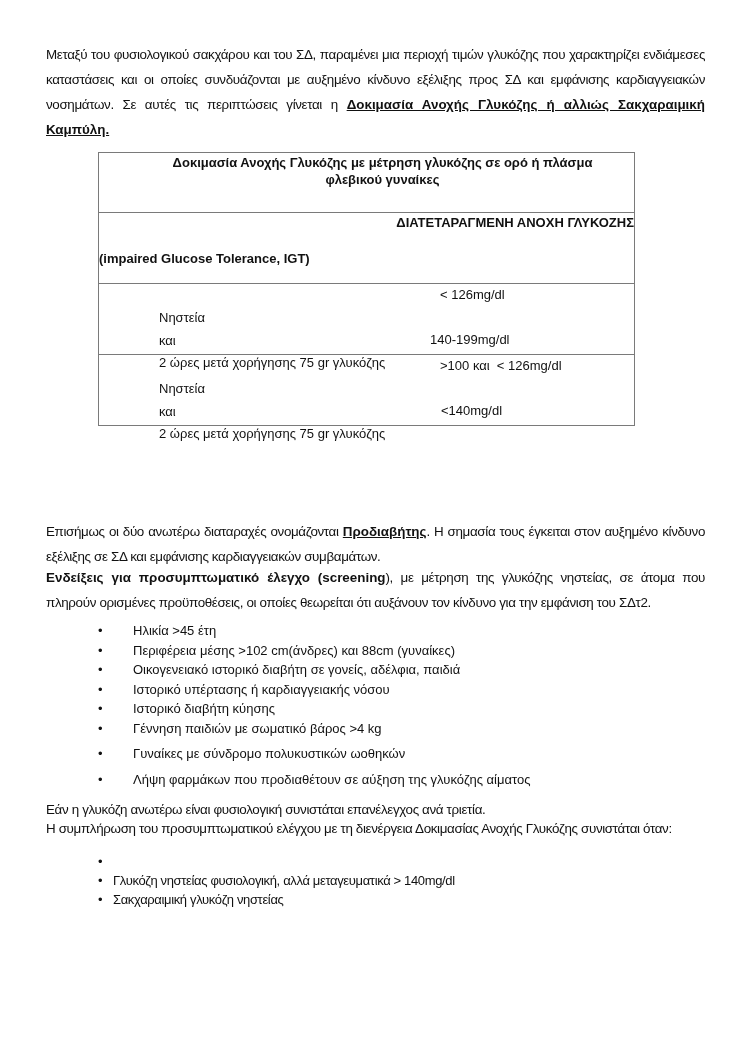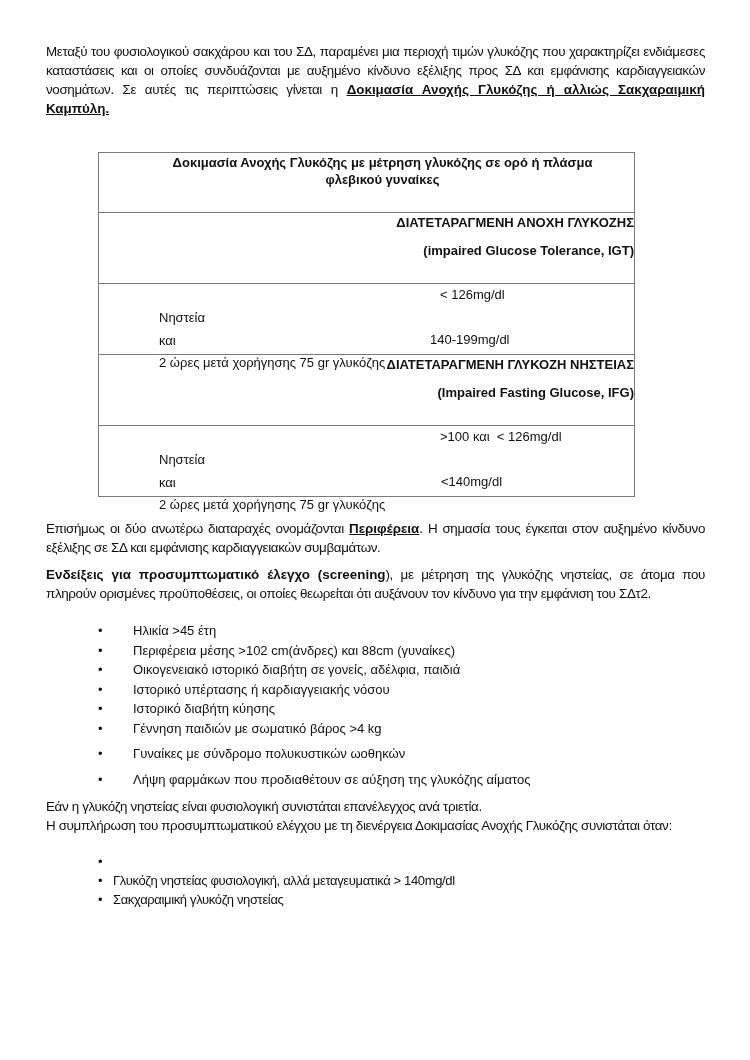--- a/index.html
+++ b/index.html
@@ -21,21 +21,21 @@
       left: 46px;
       top: 0;
       width: 659px;
     }
     .narrow {
       font-stretch: condensed;
       letter-spacing: -0.35px;
     }
     p {
       margin: 0;
-      line-height: 19px;
+      line-height: 25px;
       text-align: justify;
     }
     .intro { position: absolute; top: 42px; left: 0; width: 659px; }
     .u-bold { font-weight: bold; text-decoration: underline; letter-spacing: 0; }
     .bold { font-weight: bold; letter-spacing: 0; }
 
     
     .tbl {
       position: absolute;
       left: 52px;
@@ -58,23 +58,23 @@
       line-height: 17px;
       padding: 1px 14px 0 46px !important;
     }
     .head-line1 {
       text-align: right;
       font-weight: bold;
       padding-top: 2px;
       line-height: 16px;
     }
     .head-line2 {
-      text-align: right;
+      text-align: left;
       font-weight: bold;
-      margin-top: 12px;
+      margin-top: 20px;
       line-height: 16px;
     }
     .vrow {
       position: relative;
       height: 22.7px;
       line-height: 22px;
     }
     .vlabel { position: absolute; left: 60px; margin-top: 23px; }
     .vval { position: absolute; }
 
@@ -139,45 +139,39 @@
         <div class="vrow">
           <span class="vlabel">και</span>
         </div>
         <div class="vrow">
           <span class="vlabel">2 ώρες μετά χορήγησης 75 gr γλυκόζης</span>
           <span class="vval" style="left:331px">140-199mg/dl</span>
         </div>
       </td>
     </tr>
 
-    <tr class="r-head">
-      <td>
-        <div class="head-line1">ΔΙΑΤΕΤΑΡΑΓΜΕΝΗ ΓΛΥΚΟΖΗ ΝΗΣΤΕΙΑΣ</div>
-        <div class="head-line2">(Impaired Fasting Glucose, IFG)</div>
-      </td>
-    </tr>
     <tr class="r-vals">
       <td>
         <div class="vrow">
           <span class="vlabel">Νηστεία</span>
           <span class="vval" style="left:341px; white-space:pre">&gt;100 και  &lt; 126mg/dl</span>
         </div>
         <div class="vrow">
           <span class="vlabel">και</span>
         </div>
         <div class="vrow">
           <span class="vlabel">2 ώρες μετά χορήγησης 75 gr γλυκόζης</span>
           <span class="vval" style="left:342px">&lt;140mg/dl</span>
         </div>
       </td>
     </tr>
   </tbody>
     </table>
 
-  <p class="para2 narrow"><span>Επισήμως οι δύο ανωτέρω διαταραχές ονομάζονται </span><span class="u-bold">Περιφέρεια</span><span>. Η σημασία τους έγκειται στον αυξημένο κίνδυνο εξέλιξης σε ΣΔ και εμφάνισης καρδιαγγειακών συμβαμάτων.</span></p>
+  <p class="para2 narrow"><span>Επισήμως οι δύο ανωτέρω διαταραχές ονομάζονται </span><span class="u-bold">Προδιαβήτης</span><span>. Η σημασία τους έγκειται στον αυξημένο κίνδυνο εξέλιξης σε ΣΔ και εμφάνισης καρδιαγγειακών συμβαμάτων.</span></p>
 
   <p class="para3 narrow"><span class="bold">Ενδείξεις για προσυμπτωματικό έλεγχο (screening</span><span>), με μέτρηση της γλυκόζης νηστείας, σε άτομα που πληρούν ορισμένες προϋποθέσεις, οι οποίες θεωρείται ότι αυξάνουν τον κίνδυνο για την εμφάνιση του ΣΔτ2.</span></p>
 
   <ul class="bl bl1">
     <li>
         <span class="dot">•</span>
         <span class="txt">Ηλικία &gt;45 έτη</span>
       </li>
     <li>
         <span class="dot">•</span>
@@ -202,21 +196,21 @@
     <li class="gap">
         <span class="dot">•</span>
         <span class="txt">Γυναίκες με σύνδρομο πολυκυστικών ωοθηκών</span>
       </li>
     <li class="gap">
         <span class="dot">•</span>
         <span class="txt">Λήψη φαρμάκων που προδιαθέτουν σε αύξηση της γλυκόζης αίματος</span>
       </li>
   </ul>
 
-  <p class="para4 narrow">Εάν η γλυκόζη νηστείας είναι φυσιολογική συνιστάται επανέλεγχος ανά τριετία.</p>
+  <p class="para4 narrow">Εάν η γλυκόζη ανωτέρω είναι φυσιολογική συνιστάται επανέλεγχος ανά τριετία.</p>
 
   <p class="para5 narrow">Η συμπλήρωση του προσυμπτωματικού ελέγχου με τη διενέργεια Δοκιμασίας Ανοχής Γλυκόζης συνιστάται όταν:</p>
 
   <ul class="bl bl2 narrow">
     <li>
         <span class="dot">•</span>
       </li>
     <li>
         <span class="dot">•</span>
         <span class="txt">Γλυκόζη νηστείας φυσιολογική, αλλά μεταγευματικά &gt; 140mg/dl</span>

